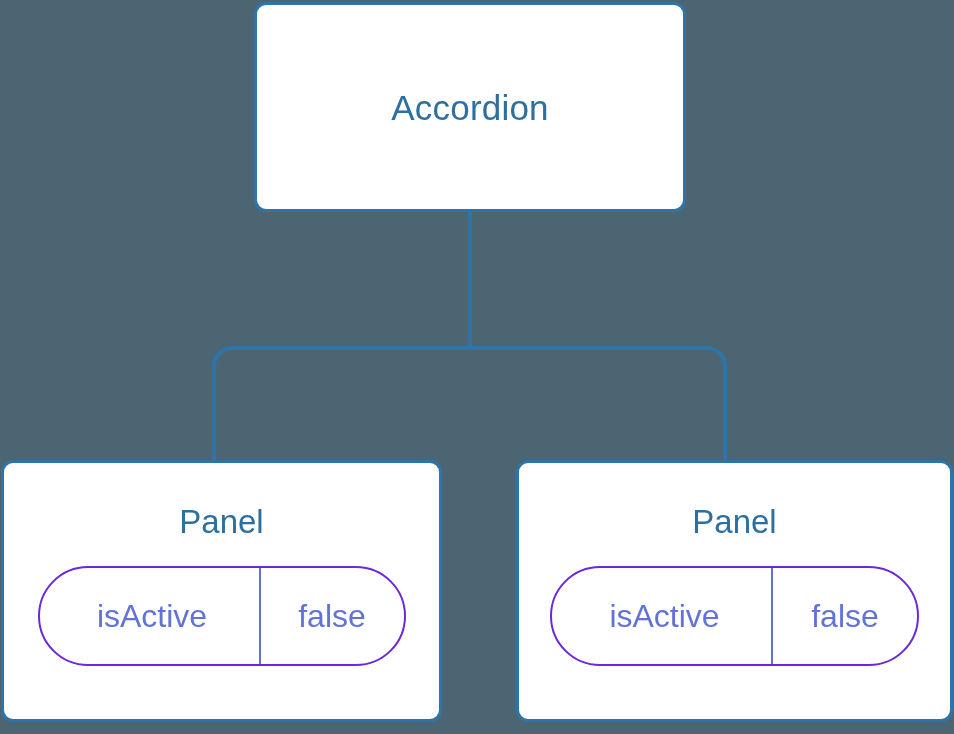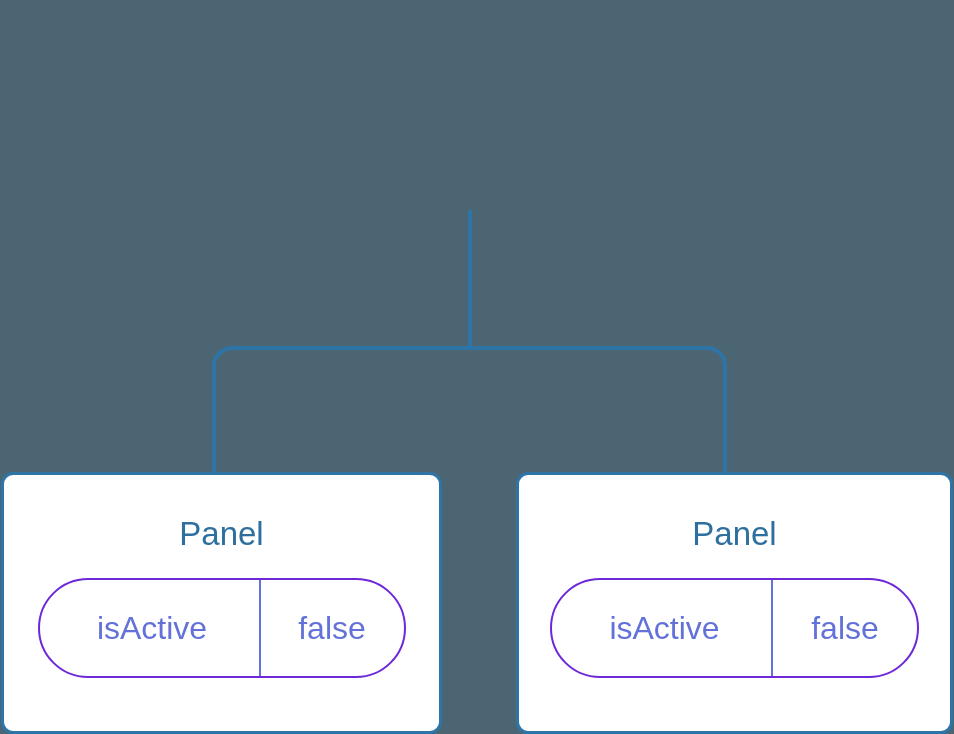--- a/index.html
+++ b/index.html
@@ -54,21 +54,21 @@
     justify-content: center;
   }
   #node-accordion .node-title {
     font-size: 35px;
     line-height: 1;
     letter-spacing: 0.2px;
   }
 
   
   .node-panel {
-    top: 472px;
+    top: 460px;
     height: 262px;
     border-bottom-left-radius: 12px;
     border-bottom-right-radius: 12px;
     justify-content: flex-start;
     padding-top: 42px;
   }
   #node-panel-0 {
     left: 1px;
     width: 441px;
   }
@@ -131,20 +131,23 @@
 
   <svg id="edges" viewBox="0 0 954 734" width="954" height="734" xmlns="http://www.w3.org/2000/svg" aria-hidden="true">
 
     <path d="M 470 210 L 470 348" fill="none" stroke="#2f74a6" stroke-width="4" stroke-linecap="butt"></path>
 
     <path d="M 470 348 L 232 348 A 18 18 0 0 0 214 366 L 214 474" fill="none" stroke="#2f74a6" stroke-width="4" stroke-linecap="butt" stroke-linejoin="round"></path>
 
     <path d="M 470 348 L 707 348 A 18 18 0 0 1 725 366 L 725 474" fill="none" stroke="#2f74a6" stroke-width="4" stroke-linecap="butt" stroke-linejoin="round"></path>
   </svg>
 
+  <div class="node" id="node-accordion">
+    <div class="node-title">Accordion</div>
+  </div>
 
   <div class="node node-panel" id="node-panel-0">
     <div class="node-title">Panel</div>
     <div class="state-pill">
       <div class="pill-key">isActive</div>
       <div class="pill-value">false</div>
     </div>
   </div>
 
   <div class="node node-panel" id="node-panel-1">

